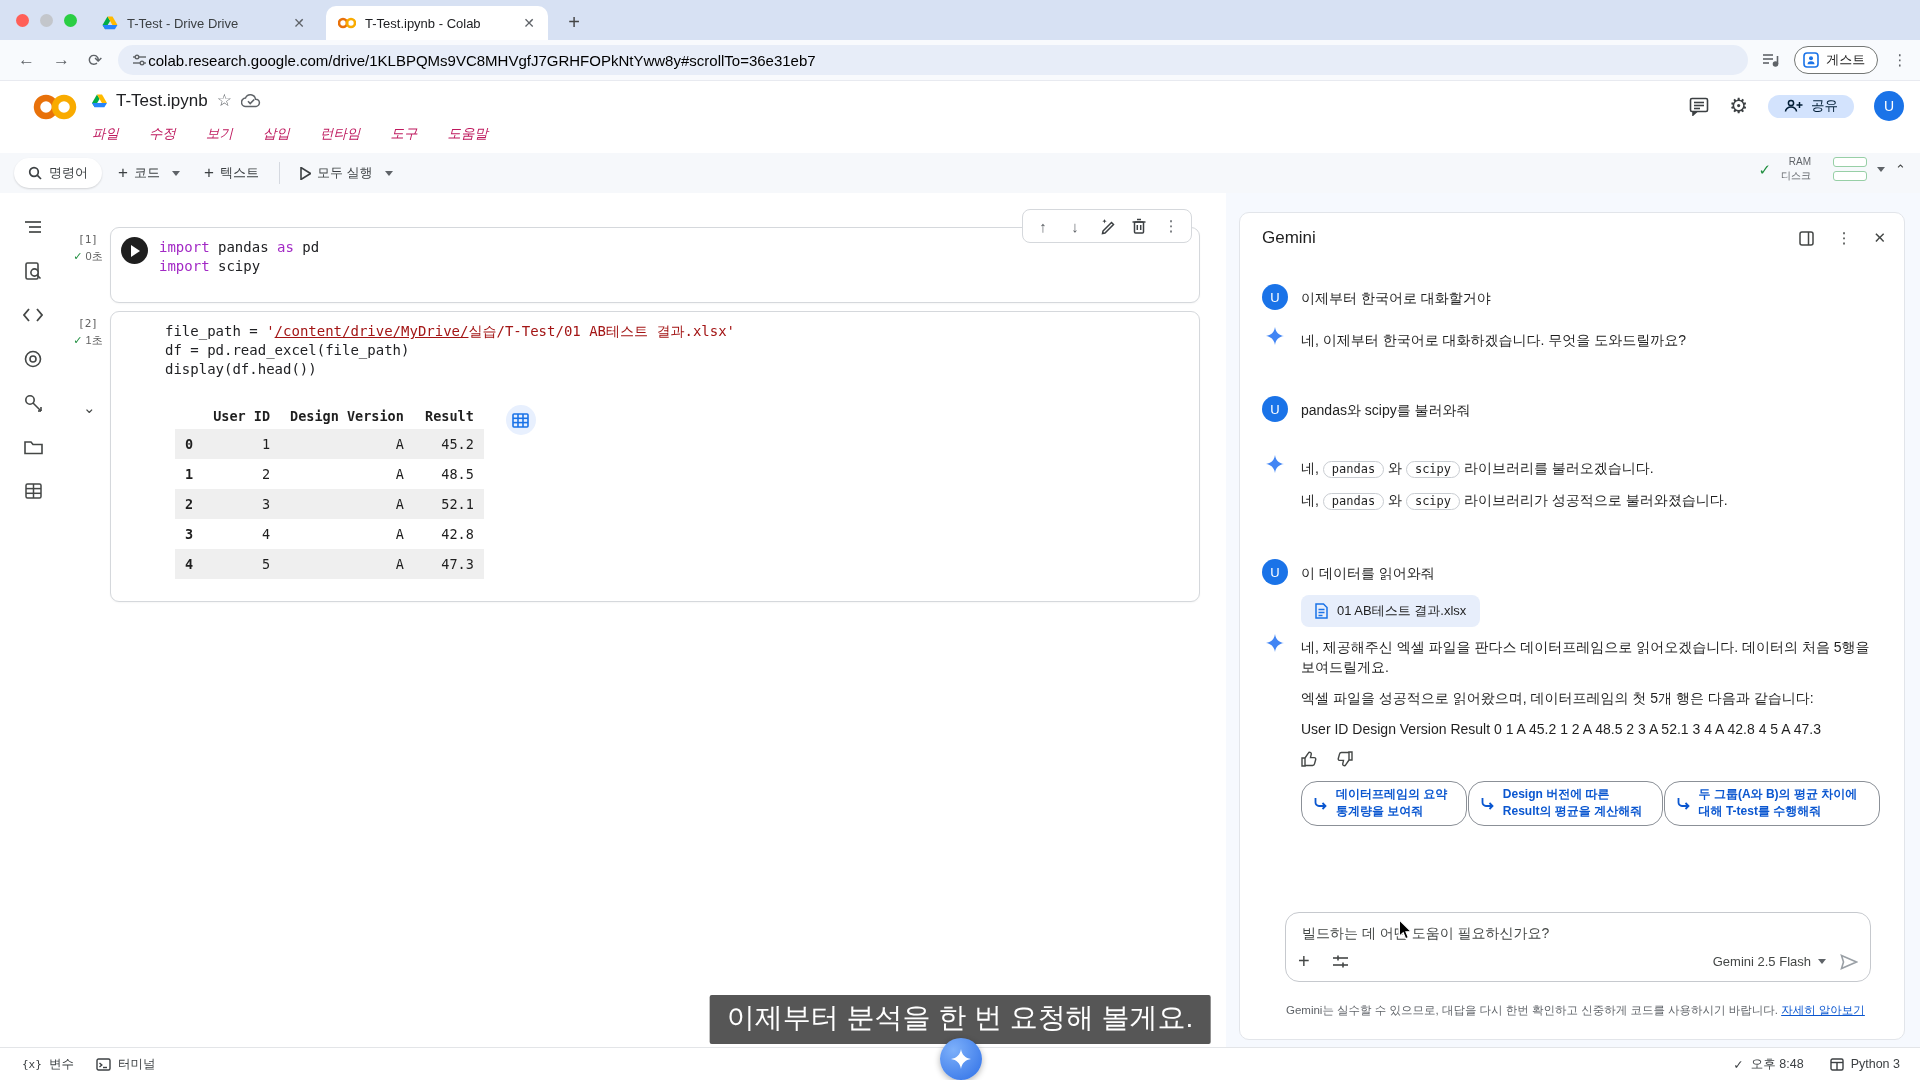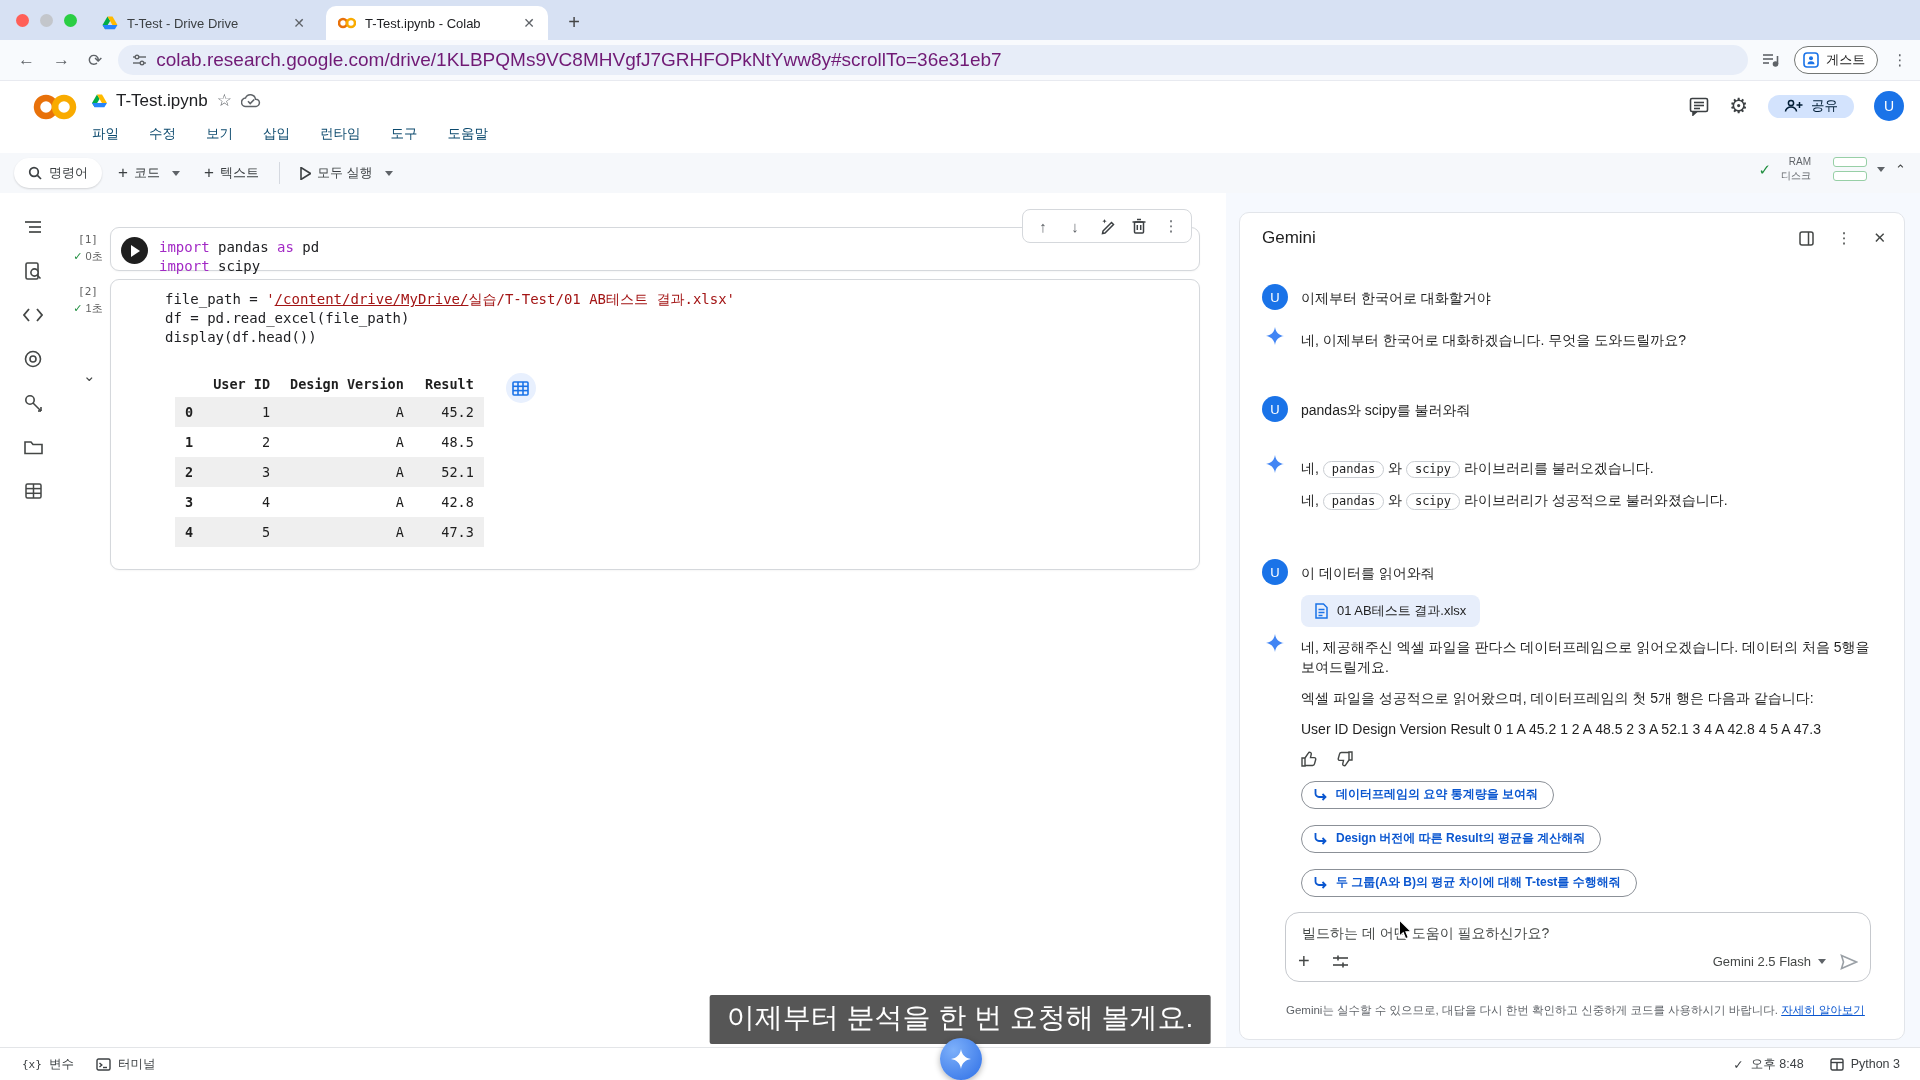--- a/index.html
+++ b/index.html
@@ -21,33 +21,33 @@
   .tab .fav { margin-right:9px; }
   .tab .ttl { flex:1; white-space:nowrap; overflow:hidden; }
   .tab .x { font-size:14px; color:#5f6368; padding:0 3px; }
   .newtab { position:absolute; left:560px; top:9px; font-size:20px; color:#444; width:28px; height:28px;
             text-align:center; line-height:26px; }
   .navbar { position:absolute; left:0; top:40px; right:0; height:41px; background:#f8fafd;
             border-bottom:1px solid #e8eaf0; display:flex; align-items:center; }
   .nav-ic { font-size:17px; color:#5f6368; margin-left:18px; }
   .urlpill { margin-left:16px; width:1630px; height:30px; background:#e7edf8; border-radius:15px;
              display:flex; align-items:center; padding:0 14px; }
-  .urltext { font-size:19px; color:#701a75; margin-left:9px; }
+  .urltext { font-size:15px; color:#000000; margin-left:1px; }
   .nav-right { display:flex; align-items:center; margin-left:14px; gap:14px; }
   .guest { display:flex; align-items:center; gap:7px; border:1px solid #747775; border-radius:15px;
            height:28px; padding:0 12px 0 8px; font-size:13px; color:#1f1f1f; background:#fff; }
   .dots3 { color:#5f6368; font-size:15px; letter-spacing:0; }
 
   
   .colab-header { position:absolute; left:16px; top:81px; right:0; height:72px; background:#fff; }
   .co-logo { position:absolute; left:16px; top:12px; }
   .nb-titlerow { position:absolute; left:76px; top:9px; display:flex; align-items:center; gap:9px; }
   .nb-title { font-size:17px; color:#202124; }
   .ic-gray { color:#5f6368; }
-  .menubar { position:absolute; left:76px; top:44px; display:flex; gap:30px; font-size:13.5px; color:#0c4a6e; }
+  .menubar { position:absolute; left:76px; top:44px; display:flex; gap:30px; font-size:13.5px; color:#be185d;font-style:italic; }
   .menubar span { cursor:default; }
   .hdr-right { position:absolute; right:16px; top:10px; display:flex; align-items:center; gap:20px; }
   .share-btn { display:flex; align-items:center; gap:8px; background:#d3e3fd; color:#001d35;
                border-radius:17px; height:23px; padding:0 16px; font-size:13.5px; }
   .avatar { width:30px; height:30px; border-radius:50%; background:#1a73e8; color:#fff;
             font-size:14px; display:flex; align-items:center; justify-content:center; }
 
   
   .toolbar { position:absolute; left:0; top:153px; right:0; height:40px; background:#f6f8fb; }
   .tb-left { position:absolute; left:14px; top:5px; display:flex; align-items:center; gap:8px; }
@@ -114,21 +114,21 @@
              font-size:13px; display:flex; align-items:center; justify-content:center; }
   .gicon { width:26px; flex:none; padding-top:1px; display:flex; justify-content:center; }
   .mtext { margin-left:13px; padding-top:4px; line-height:20px; }
   .gline { margin-bottom:11px; }
   .gline:last-child { margin-bottom:0; }
   .codechip { font-family:"DejaVu Sans Mono",monospace; font-size:12px; border:1px solid #c9cdd2;
               border-radius:10px; padding:0px 8px 1px; background:#fff; }
   .filechip { display:inline-flex; align-items:center; gap:9px; background:#e7eefb; border-radius:8px;
               padding:7px 14px; margin:10px 0 4px 39px; font-size:13px; color:#1f1f1f; }
   .feedback { display:flex; gap:20px; margin:12px 0 14px 39px; color:#444746; }
-  .chips { display:flex; flex-direction:column; align-items:flex-start; gap:16px; margin-left:39px; }
+  .chips { display:flex; flex-direction:row; align-items:flex-start; gap:1px; margin-left:39px; }
   .chip { display:inline-flex; align-items:center; gap:9px; border:1px solid #8b9097; border-radius:16px;
           padding:4px 15px 5px 11px; color:#0b57d0; font-size:12px; font-weight:bold; background:#fff; }
   .sp-u1 { margin-top:12px; } .sp-g1 { margin-top:16px; }
   .sp-u2 { margin-top:46px; } .sp-g2 { margin-top:32px; }
   .sp-u3 { margin-top:48px; } .sp-g3 { margin-top:2px; }
   .input-card { position:absolute; left:45px; right:33px; top:699px; height:70px;
                 border:1px solid #c6c9ce; border-radius:14px; background:#fff; }
   .input-text { position:absolute; left:16px; top:12px; font-size:14px; color:#444746; }
   .ic-row { position:absolute; left:12px; right:12px; bottom:8px; display:flex; align-items:center; }
   .plus-ic { font-size:20px; color:#444746; width:24px; }
@@ -401,21 +401,21 @@
         </svg>
     </span>
     <span class="ctb">⋮</span>
   </div>
 
   <div class="cell-row" style="margin-top:34px;">
     <div class="gutter">
       <div class="exec-count">[1]</div>
       <div class="exec-time"><span class="chk">✓</span> <span>0초</span></div>
     </div>
-    <div class="cell-box" style="height:44px;">
+    <div class="cell-box" style="height:76px;">
       <div class="runbtn">
           <span class="tri"></span>
         </div>
       <div class="code-area">
           <div class="code-line"><span class="tk-k">import</span><span class="tk-p"> pandas </span><span class="tk-k">as</span><span class="tk-p"> pd</span></div>
           <div class="code-line"><span class="tk-k">import</span><span class="tk-p"> scipy</span></div>
         </div>
     </div>
   </div>
 

